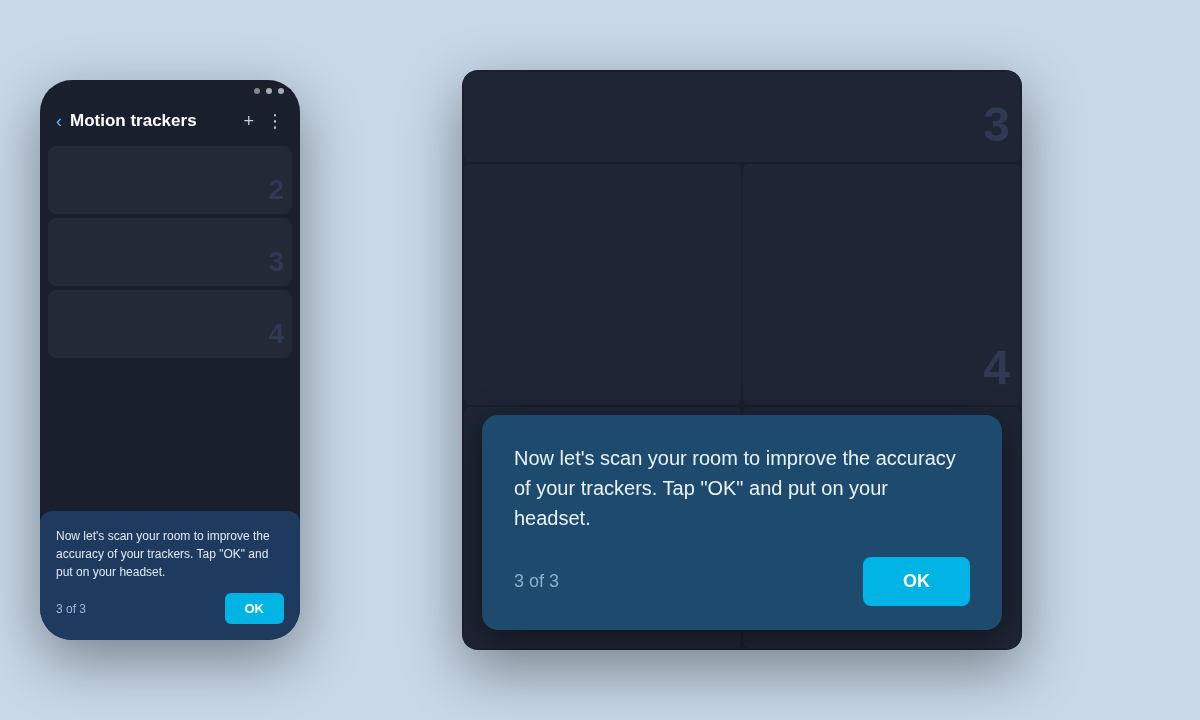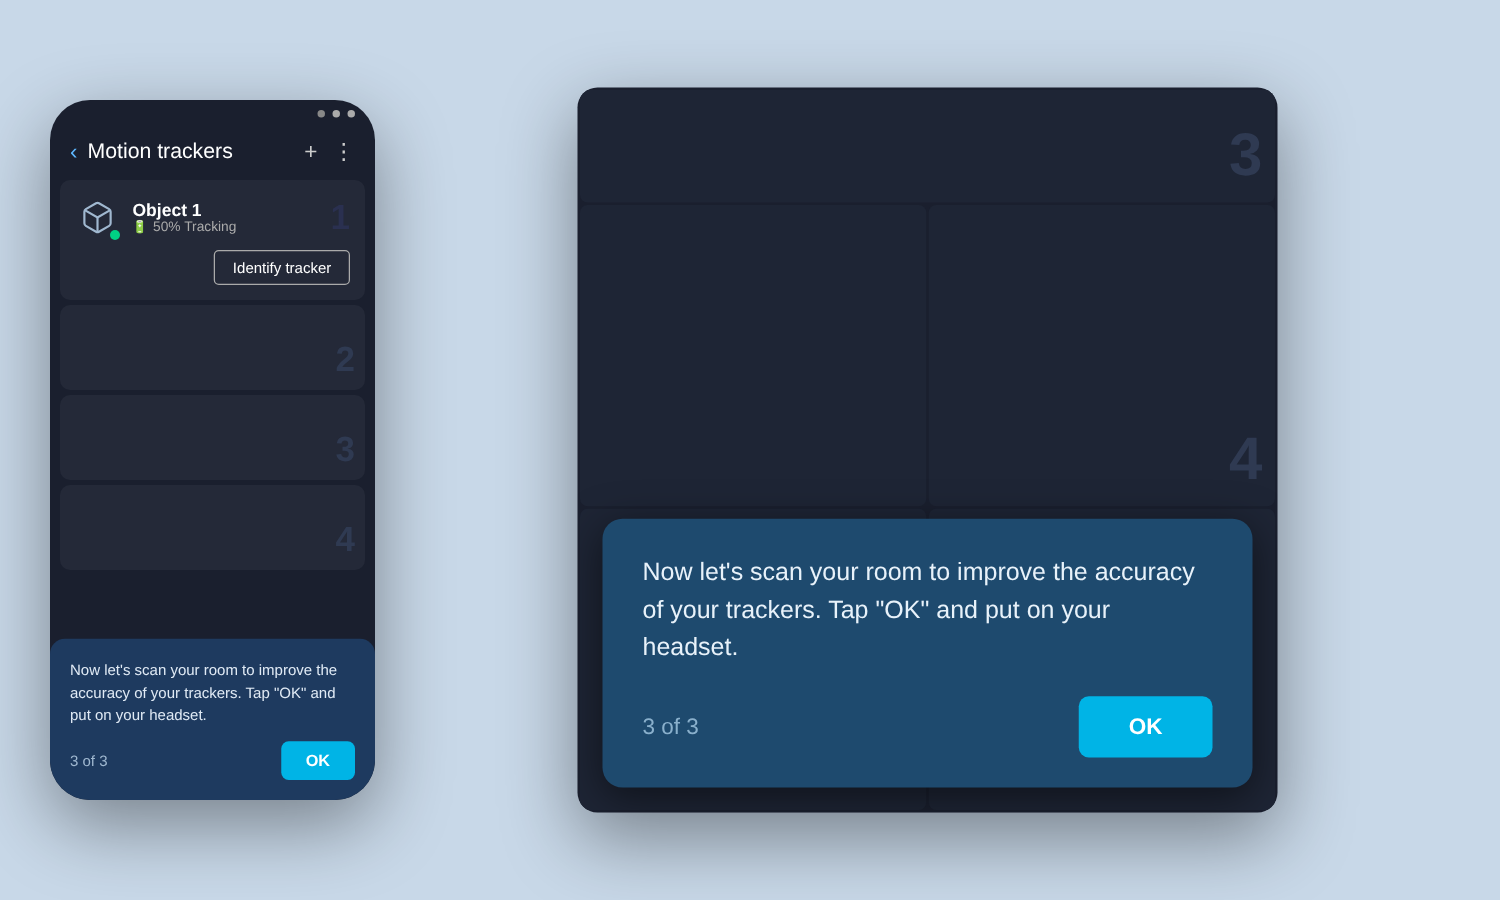--- a/index.html
+++ b/index.html
@@ -70,21 +70,21 @@
     .phone-back-btn {
       color: #5eb8ff;
       font-size: 18px;
       cursor: pointer;
     }
 
     .phone-title {
       flex: 1;
       color: #ffffff;
       font-size: 17px;
-      font-weight: 400;
+      font-weight: 700;
     }
 
     .phone-header-actions {
       display: flex;
       gap: 12px;
       align-items: center;
     }
 
     .phone-header-icon {
       color: #cccccc;
@@ -349,41 +349,20 @@
         <span class="phone-back-btn">‹</span>
         <span class="phone-title">Motion trackers</span>
         <div class="phone-header-actions">
           <span class="phone-header-icon">+</span>
           <span class="phone-header-icon">⋮</span>
         </div>
       </div>
 
       <div class="phone-content">
 
-        <div class="tracker-item-expanded">
-          <div class="tracker-item-header">
-            <div class="tracker-icon">
-              <svg viewBox="0 0 24 24" fill="none" stroke="#a0b8d0" stroke-width="1.5">
-                <path d="M21 16V8a2 2 0 0 0-1-1.73l-7-4a2 2 0 0 0-2 0l-7 4A2 2 0 0 0 3 8v8a2 2 0 0 0 1 1.73l7 4a2 2 0 0 0 2 0l7-4A2 2 0 0 0 21 16z"></path>
-                <polyline points="3.27 6.96 12 12.01 20.73 6.96"></polyline>
-                <line x1="12" y1="22.08" x2="12" y2="12"></line>
-              </svg>
-              <div class="tracker-status-dot"></div>
-            </div>
-            <div class="tracker-info">
-              <div class="tracker-name">Object 1</div>
-              <div class="tracker-battery">
-                <span class="battery-icon">🔋</span>
-                <span>50% Tracking</span>
-              </div>
-            </div>
-            <div class="tracker-number">1</div>
-          </div>
-          <button class="identify-btn">Identify tracker</button>
-        </div>
 
         <div class="tracker-list-item">
           <span class="tracker-list-number">2</span>
         </div>
         <div class="tracker-list-item">
           <span class="tracker-list-number">3</span>
         </div>
         <div class="tracker-list-item">
           <span class="tracker-list-number">4</span>
         </div>

